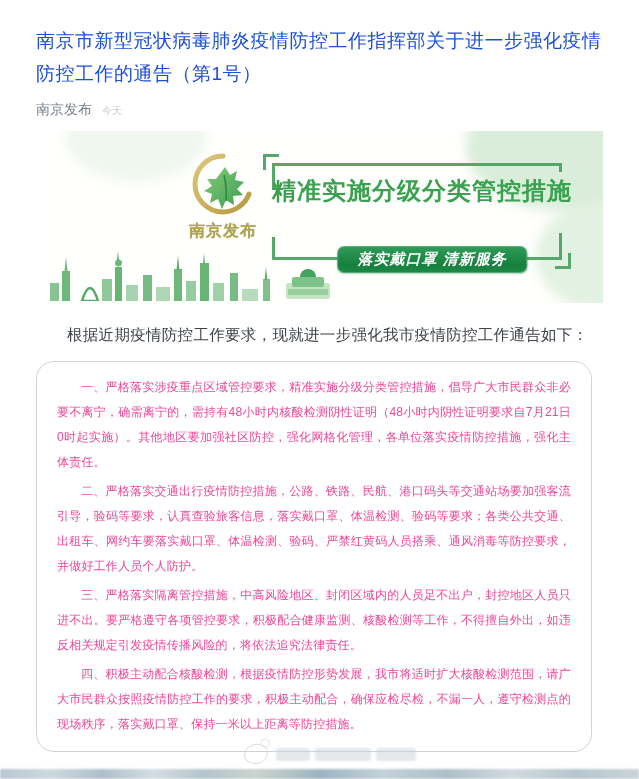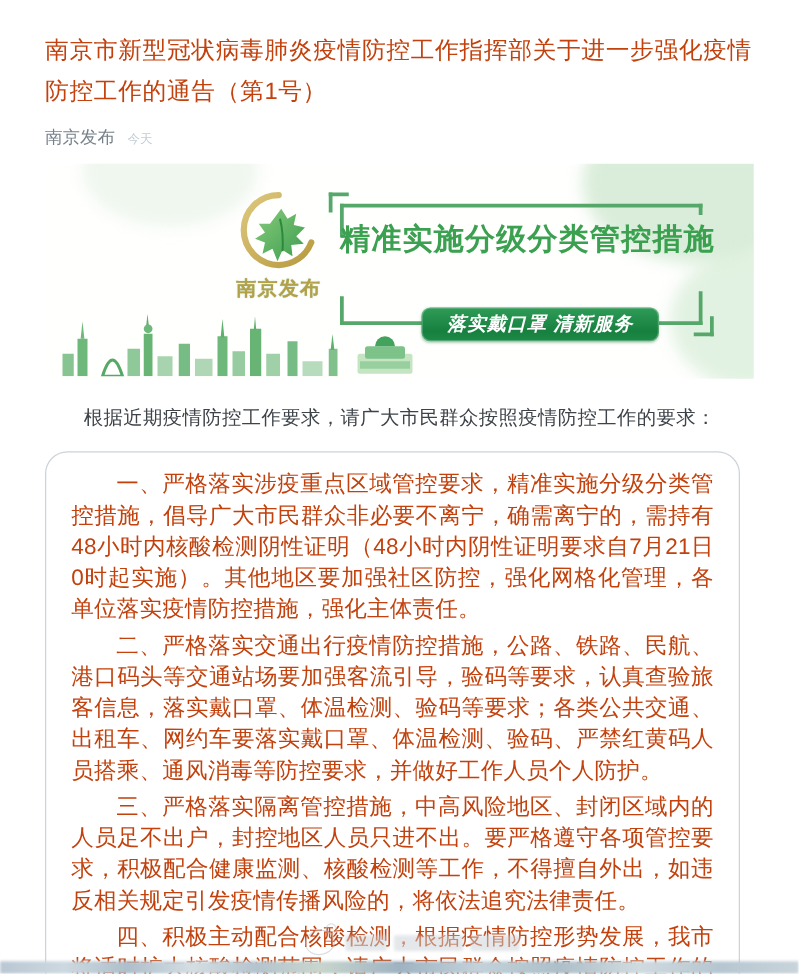--- a/index.html
+++ b/index.html
@@ -3,21 +3,21 @@
 <meta charset="utf-8">
 <style>
   * { margin: 0; padding: 0; box-sizing: border-box; }
   html, body { width: 639px; height: 779px; overflow: hidden; background: #ffffff;
     font-family: "Liberation Sans", sans-serif; }
   .page { position: relative; width: 639px; height: 779px; background: #fff; }
 
   
   .post-header { padding: 24px 28px 0 36px; }
   .post-title { width: 578px; font-size: 19px; line-height: 33px; font-weight: 500;
-    color: #c2410c; letter-spacing: 0.5px; }
+    color: #1d4ed8; letter-spacing: 0.5px; }
   .source-row { margin-top: 11px; font-size: 14px; display: flex; align-items: baseline; gap: 10px; }
   .source-name { color: #76808b; }
   .source-time { color: #c3ccd4; font-size: 10px; }
 
   
   .banner { position: relative; margin: 12px 36px 0 36px; width: 567px; height: 172px;
     background: #fffffe; overflow: hidden; }
   .wash { position: absolute; border-radius: 50%; filter: blur(6px); }
   .wash-tr { left: 430px; top: -50px; width: 190px; height: 130px; background: rgba(206,231,205,.75); }
   .wash-r  { left: 500px; top:  70px; width: 130px; height: 110px; background: rgba(214,236,213,.7); }
@@ -51,21 +51,21 @@
     display: flex; align-items: center; justify-content: center; }
   .slogan-text { color: #ffffff; font-size: 15px; font-weight: bold; font-style: italic;
     letter-spacing: 1px; white-space: nowrap; }
 
   
   .article { padding: 0 36px; }
   .intro { margin-top: 20px; width: 567px; font-size: 15.5px; line-height: 24px;
     color: #3e4349; text-indent: 2em; letter-spacing: 0.3px; }
   .notice-box { margin-top: 14px; width: 556px; border: 1px solid #ccd3d9;
     border-radius: 18px; padding: 13px 20px 10px 20px; background: #fff; }
-  .notice-box p { font-size: 18px; line-height: 25px; color: #c2410c; text-indent: 2em;
+  .notice-box p { font-size: 12px; line-height: 25px; color: #ec4899; text-indent: 2em;
     letter-spacing: 0.2px; margin-bottom: 4px; text-align: justify; }
 
   
   .watermark { position: absolute; left: 244px; top: 744px; display: flex; align-items: center;
     gap: 8px; opacity: 0.5; }
   .wm-icon { width: 24px; height: 20px; border: 1.5px solid #b9bec4; border-radius: 50% 46% 50% 48%;
     position: relative; transform: rotate(-8deg); }
   .wm-icon::after { content: ""; position: absolute; right: -4px; top: -5px; width: 7px; height: 7px;
     border: 1.5px solid #c2c7cc; border-radius: 50%; }
   .wm-bars { display: flex; gap: 5px; filter: blur(1.2px); }
@@ -158,21 +158,21 @@
       <div class="fr-line fr-right-tick"></div>
       <div class="fr-corner-br"></div>
       <div class="platform-title">精准实施分级分类管控措施</div>
       <div class="slogan-pill">
         <span class="slogan-text">落实戴口罩  清新服务</span>
       </div>
     </div>
   </div>
 
   <div class="article">
-    <p class="intro">根据近期疫情防控工作要求，请广大市民群众按照疫情防控工作的要求：</p>
+    <p class="intro">根据近期疫情防控工作要求，现就进一步强化我市疫情防控工作通告如下：</p>
 
     <div class="notice-box">
       <p>一、严格落实涉疫重点区域管控要求，精准实施分级分类管控措施，倡导广大市民群众非必要不离宁，确需离宁的，需持有48小时内核酸检测阴性证明（48小时内阴性证明要求自7月21日0时起实施）。其他地区要加强社区防控，强化网格化管理，各单位落实疫情防控措施，强化主体责任。</p>
       <p>二、严格落实交通出行疫情防控措施，公路、铁路、民航、港口码头等交通站场要加强客流引导，验码等要求，认真查验旅客信息，落实戴口罩、体温检测、验码等要求；各类公共交通、出租车、网约车要落实戴口罩、体温检测、验码、严禁红黄码人员搭乘、通风消毒等防控要求，并做好工作人员个人防护。</p>
       <p>三、严格落实隔离管控措施，中高风险地区、封闭区域内的人员足不出户，封控地区人员只进不出。要严格遵守各项管控要求，积极配合健康监测、核酸检测等工作，不得擅自外出，如违反相关规定引发疫情传播风险的，将依法追究法律责任。</p>
       <p>四、积极主动配合核酸检测，根据疫情防控形势发展，我市将适时扩大核酸检测范围，请广大市民群众按照疫情防控工作的要求，积极主动配合，确保应检尽检，不漏一人，遵守检测点的现场秩序，落实戴口罩、保持一米以上距离等防控措施。</p>
     </div>
   </div>
 
   <div class="watermark">

